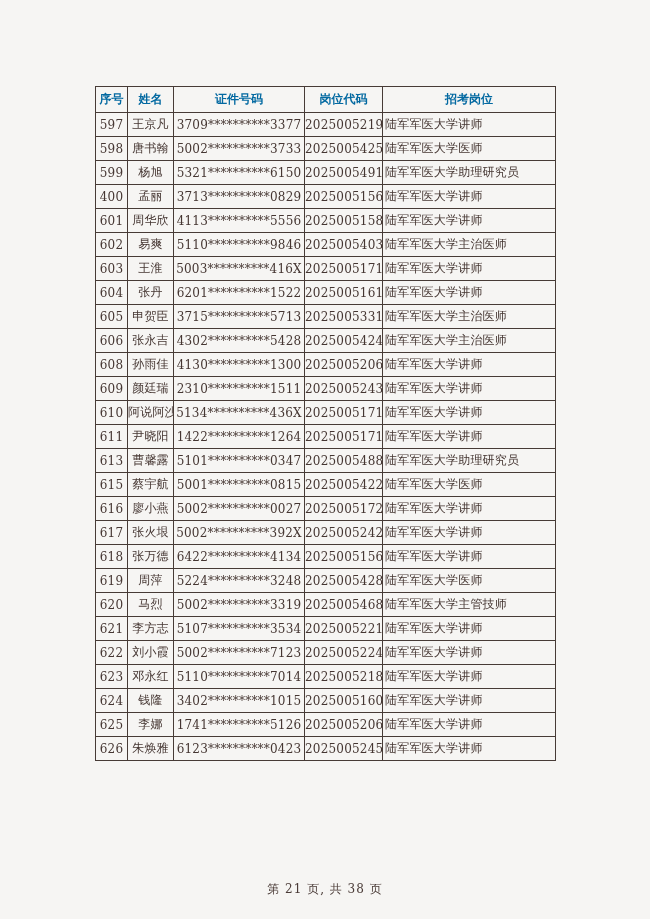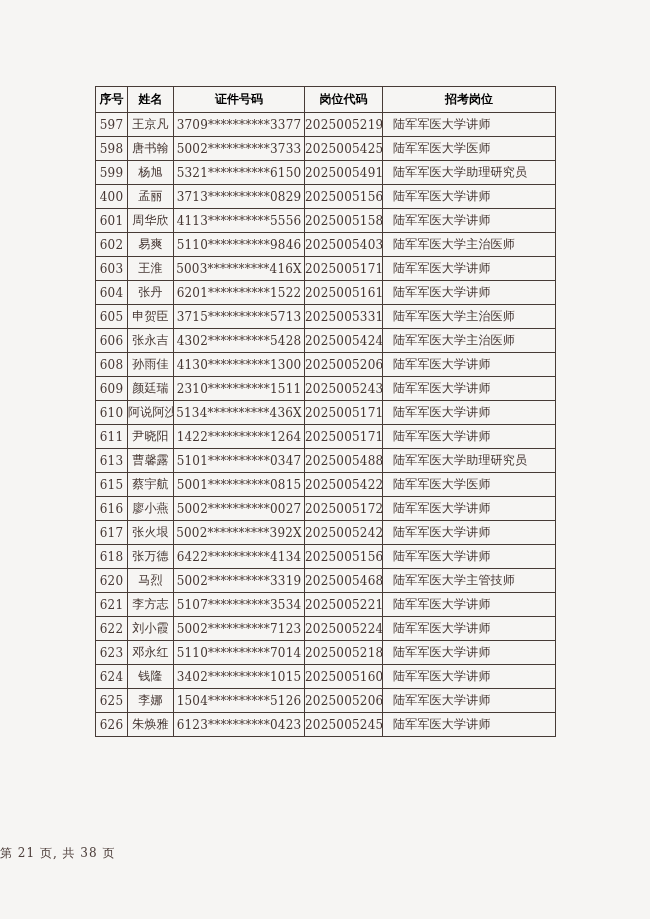--- a/index.html
+++ b/index.html
@@ -28,35 +28,36 @@
     border: 1px solid #473b36;
     font-size: 12px;
     text-align: center;
     vertical-align: middle;
     overflow: hidden;
     white-space: nowrap;
   }
   table.roster th {
     height: 26px;
     font-weight: bold;
-    color: #000000;
+    color: #0369a1;
   }
   table.roster td {
     height: 24px;
     font-weight: normal;
     letter-spacing: 0.2px;
   }
   table.roster td.left {
     text-align: left;
-    padding-left: 10px;
+    padding-left: 2px;
   }
   .footer {
     position: absolute;
-    left: 0; top: 845px;
+    left: 0; top: 881px;
     width: 650px;
+    text-align: center;
     font-size: 12px;
     color: #4a3b37;
     letter-spacing: 1px;
   }
 </style>
 </head>
 <body>
 
 <div class="page">
   <table class="roster">
@@ -204,20 +205,27 @@
           <td class="left">陆军军医大学讲师</td>
         </tr>
         <tr>
           <td>618</td>
           <td>张万德</td>
           <td>6422**********4134</td>
           <td>2025005156</td>
           <td class="left">陆军军医大学讲师</td>
         </tr>
         <tr>
+          <td>619</td>
+          <td>周萍</td>
+          <td>5224**********3248</td>
+          <td>2025005428</td>
+          <td class="left">陆军军医大学医师</td>
+        </tr>
+        <tr>
           <td>620</td>
           <td>马烈</td>
           <td>5002**********3319</td>
           <td>2025005468</td>
           <td class="left">陆军军医大学主管技师</td>
         </tr>
         <tr>
           <td>621</td>
           <td>李方志</td>
           <td>5107**********3534</td>
@@ -241,21 +249,21 @@
         <tr>
           <td>624</td>
           <td>钱隆</td>
           <td>3402**********1015</td>
           <td>2025005160</td>
           <td class="left">陆军军医大学讲师</td>
         </tr>
         <tr>
           <td>625</td>
           <td>李娜</td>
-          <td>1504**********5126</td>
+          <td>1741**********5126</td>
           <td>2025005206</td>
           <td class="left">陆军军医大学讲师</td>
         </tr>
         <tr>
           <td>626</td>
           <td>朱焕雅</td>
           <td>6123**********0423</td>
           <td>2025005245</td>
           <td class="left">陆军军医大学讲师</td>
         </tr>

